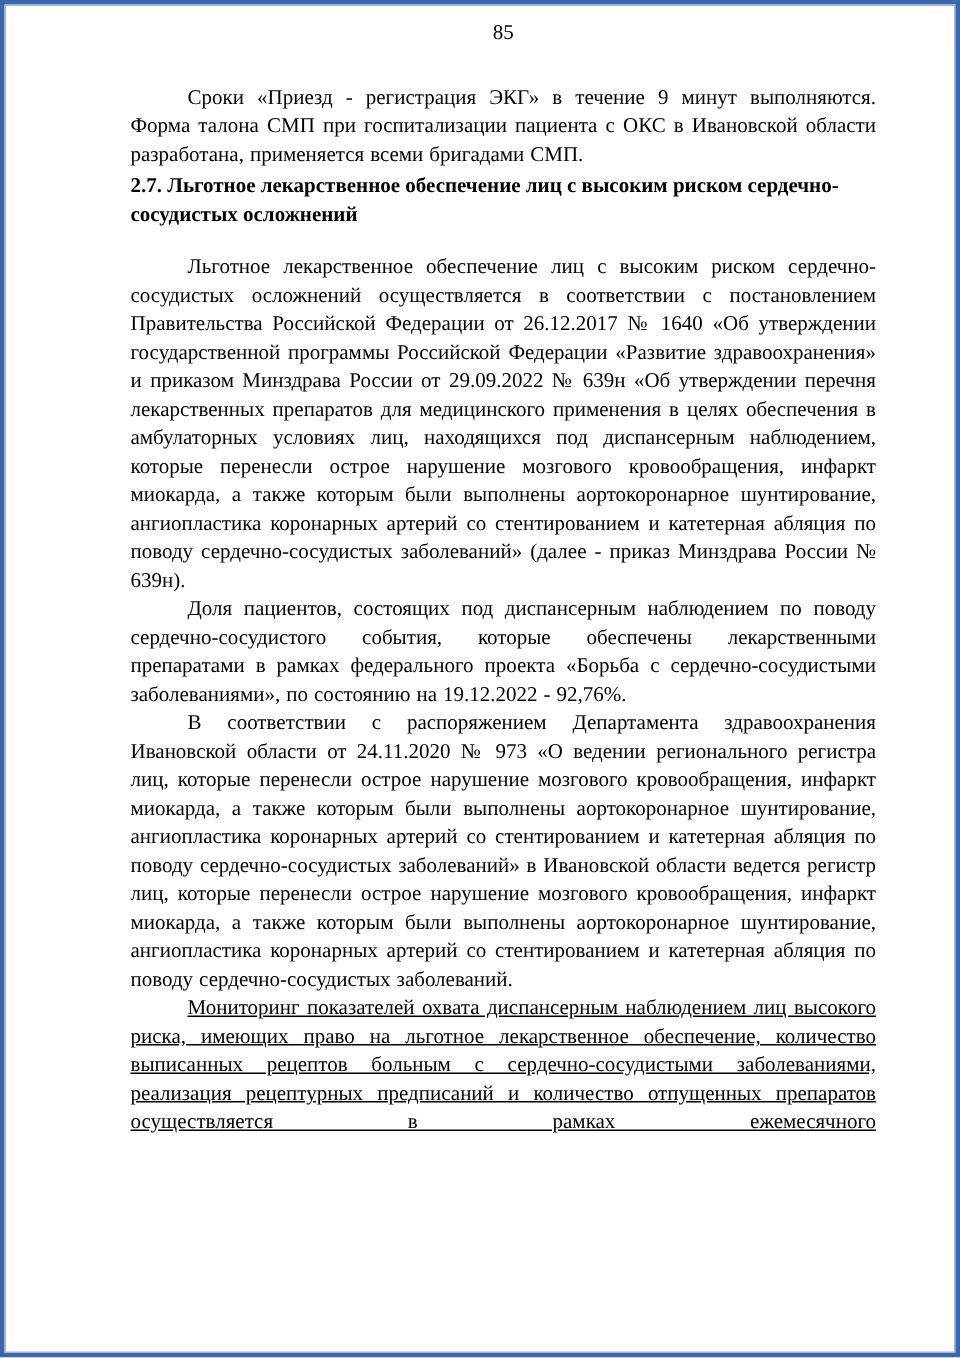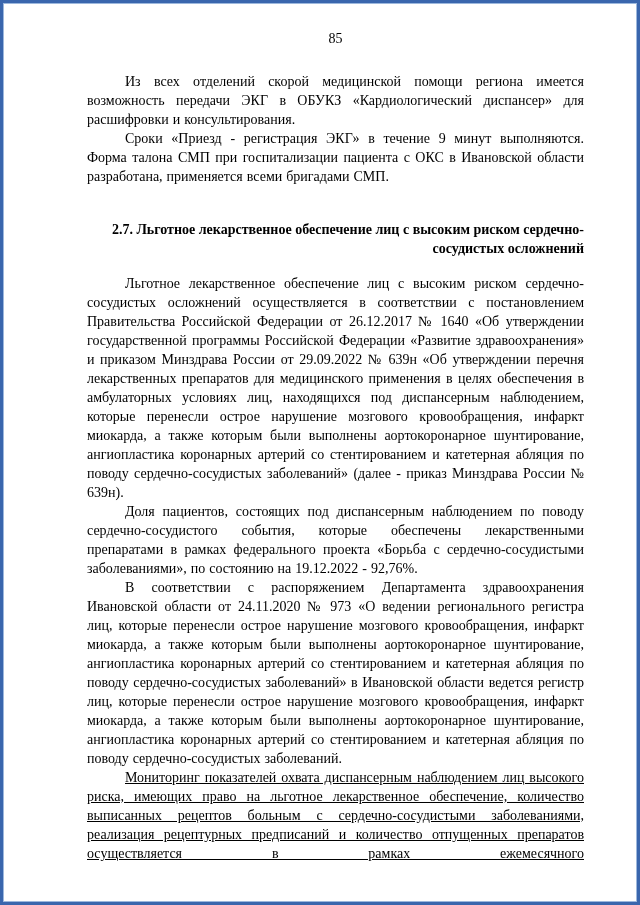--- a/index.html
+++ b/index.html
@@ -8,21 +8,21 @@
     background: #ffffff;
   }
   .page {
     position: relative;
     width: 640px;
     height: 905px;
     box-sizing: border-box;
     background: #ffffff;
     border: 3px solid #3a66ad;              
     box-shadow: inset 0 0 0 1px #9db8dd;
-    padding: 26px 53px 16px 84px;
+    padding: 10px 53px 16px 84px;
     overflow: hidden;
     font-family: "Liberation Serif", "DejaVu Serif", serif;
     font-size: 14px;
     line-height: 19px;
     color: #000000;
   }
   .page-number {
     text-align: center;
     margin: 0 0 24px 0;
   }
@@ -32,33 +32,32 @@
     text-indent: 38px;
     word-spacing: 0.5px;
   }
   .para.cont-last-line {
     text-align-last: justify;
     text-decoration: underline;
   }
   .section-heading {
     font-size: 14px;
     font-weight: bold;
-    text-align: right;
-    margin: 34px 0 16px 0;
+    text-align: left;
+    margin: 2px 0 16px 0;
     line-height: 19px;
   }
 </style>
 </head>
 <body>
 
 <div class="page">
 
   <div class="page-number">85</div>
 
-  <p class="para">Из всех отделений скорой медицинской помощи региона имеется возможность передачи ЭКГ в ОБУКЗ «Кардиологический диспансер» для расшифровки и консультирования.</p>
 
   <p class="para">Сроки «Приезд - регистрация ЭКГ» в течение 9 минут выполняются. Форма талона СМП при госпитализации пациента с ОКС в Ивановской области разработана, применяется всеми бригадами СМП.</p>
 
   <h2 class="section-heading">2.7. Льготное лекарственное обеспечение лиц с высоким риском сердечно-сосудистых осложнений</h2>
 
   <p class="para">Льготное лекарственное обеспечение лиц с высоким риском сердечно-сосудистых осложнений осуществляется в соответствии с постановлением Правительства Российской Федерации от 26.12.2017 № 1640 «Об утверждении государственной программы Российской Федерации «Развитие здравоохранения» и приказом Минздрава России от 29.09.2022 № 639н «Об утверждении перечня лекарственных препаратов для медицинского применения в целях обеспечения в амбулаторных условиях лиц, находящихся под диспансерным наблюдением, которые перенесли острое нарушение мозгового кровообращения, инфаркт миокарда, а также которым были выполнены аортокоронарное шунтирование, ангиопластика коронарных артерий со стентированием и катетерная абляция по поводу сердечно-сосудистых заболеваний» (далее - приказ Минздрава России № 639н).</p>
 
   <p class="para">Доля пациентов, состоящих под диспансерным наблюдением по поводу сердечно-сосудистого события, которые обеспечены лекарственными препаратами в рамках федерального проекта «Борьба с сердечно-сосудистыми заболеваниями», по состоянию на 19.12.2022 - 92,76%.</p>
 
   <p class="para">В соответствии с распоряжением Департамента здравоохранения Ивановской области от 24.11.2020 № 973 «О ведении регионального регистра лиц, которые перенесли острое нарушение мозгового кровообращения, инфаркт миокарда, а также которым были выполнены аортокоронарное шунтирование, ангиопластика коронарных артерий со стентированием и катетерная абляция по поводу сердечно-сосудистых заболеваний» в Ивановской области ведется регистр лиц, которые перенесли острое нарушение мозгового кровообращения, инфаркт миокарда, а также которым были выполнены аортокоронарное шунтирование, ангиопластика коронарных артерий со стентированием и катетерная абляция по поводу сердечно-сосудистых заболеваний.</p>

